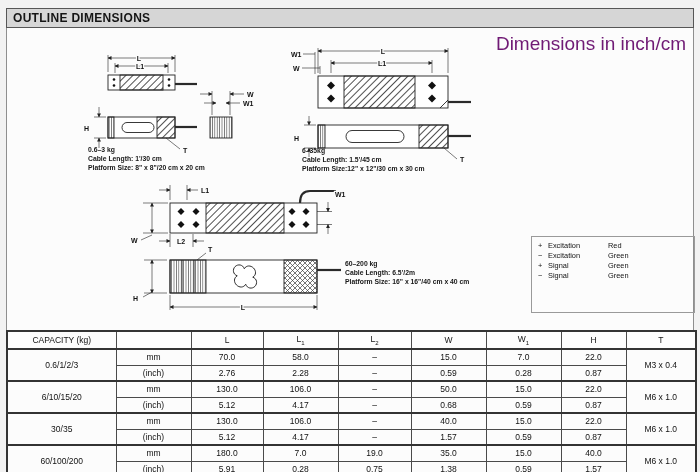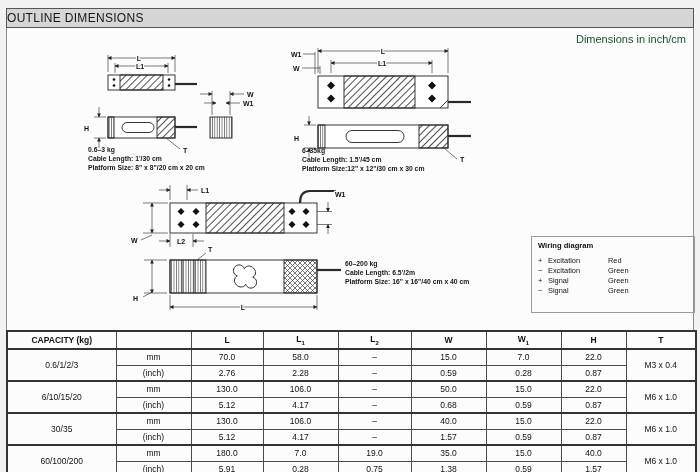--- a/index.html
+++ b/index.html
@@ -9,26 +9,26 @@
     font-family:"Liberation Sans",sans-serif;color:#111;
     -webkit-font-smoothing:antialiased;
   }
   .frame{
     position:absolute;left:6px;top:8px;width:688px;height:460px;
     border:1px solid #8e8e8e;background:#fcfcfc;box-sizing:border-box;
   }
   .titlebar{
     position:absolute;left:6px;top:8px;width:688px;height:20px;
     background:#d6d6d6;border:1px solid #565656;box-sizing:border-box;
-    display:flex;align-items:center;
-    font-size:12px;font-weight:normal;letter-spacing:.3px;color:#151515;
+    display:flex;align-items:center;padding-left:6px;
+    font-size:12px;font-weight:bold;letter-spacing:.3px;color:#151515;
   }
   .units-note{
     position:absolute;top:33px;right:14px;
-    font-size:11px;color:#14532d;
+    font-size:19px;color:#701a75;
   }
   svg.drawings{position:absolute;left:0;top:28px;width:700px;height:302px;}
   .dimlab{
     font-family:"Liberation Sans",sans-serif;font-size:7px;font-weight:bold;fill:#111;
     paint-order:stroke;stroke:#fcfcfc;stroke-width:2.5px;stroke-linejoin:round;
   }
   .caption{
     position:absolute;font-size:6.8px;font-weight:bold;line-height:8.8px;color:#161616;
     white-space:nowrap;
   }
@@ -40,21 +40,21 @@
   .wiring .w-row{display:grid;grid-template-columns:10px 60px auto;font-size:7.4px;line-height:10px;}
   table.dims{
     position:absolute;left:6px;top:330px;width:689px;
     border-collapse:collapse;table-layout:fixed;
     background:#fcfcfc;border:2px solid #333;
   }
   table.dims th,table.dims td{
     border:1px solid #4a4a4a;text-align:center;vertical-align:middle;
     font-size:8.5px;padding:0;height:14.5px;overflow:hidden;white-space:nowrap;
   }
-  table.dims thead th{font-weight:bold;height:16px;}
+  table.dims thead th{font-weight:normal;height:16px;}
   table.dims sub{font-size:6px;}
   table.dims tr.group-start td{border-top:2px solid #333;}
 </style>
 </head>
 <body>
 
 <div class="frame"></div>
 
 <div class="titlebar">
   <span>OUTLINE DIMENSIONS</span>
@@ -256,21 +256,20 @@
   <div>Cable Length: 1.5'/45 cm</div>
   <div>Platform Size:12" x 12"/30 cm x 30 cm</div>
 </div>
 <div class="caption" style="left:345px;top:260px">
   <div>60–200 kg</div>
   <div>Cable Length: 6.5'/2m</div>
   <div>Platform Size: 16" x 16"/40 cm x 40 cm</div>
 </div>
 
 <div class="wiring">
-  <div class="w-title">Wiring diagram</div>
   <div class="w-row">
     <span>+</span>
     <span>Excitation</span>
     <span>Red</span>
   </div>
   <div class="w-row">
     <span>−</span>
     <span>Excitation</span>
     <span>Green</span>
   </div>

